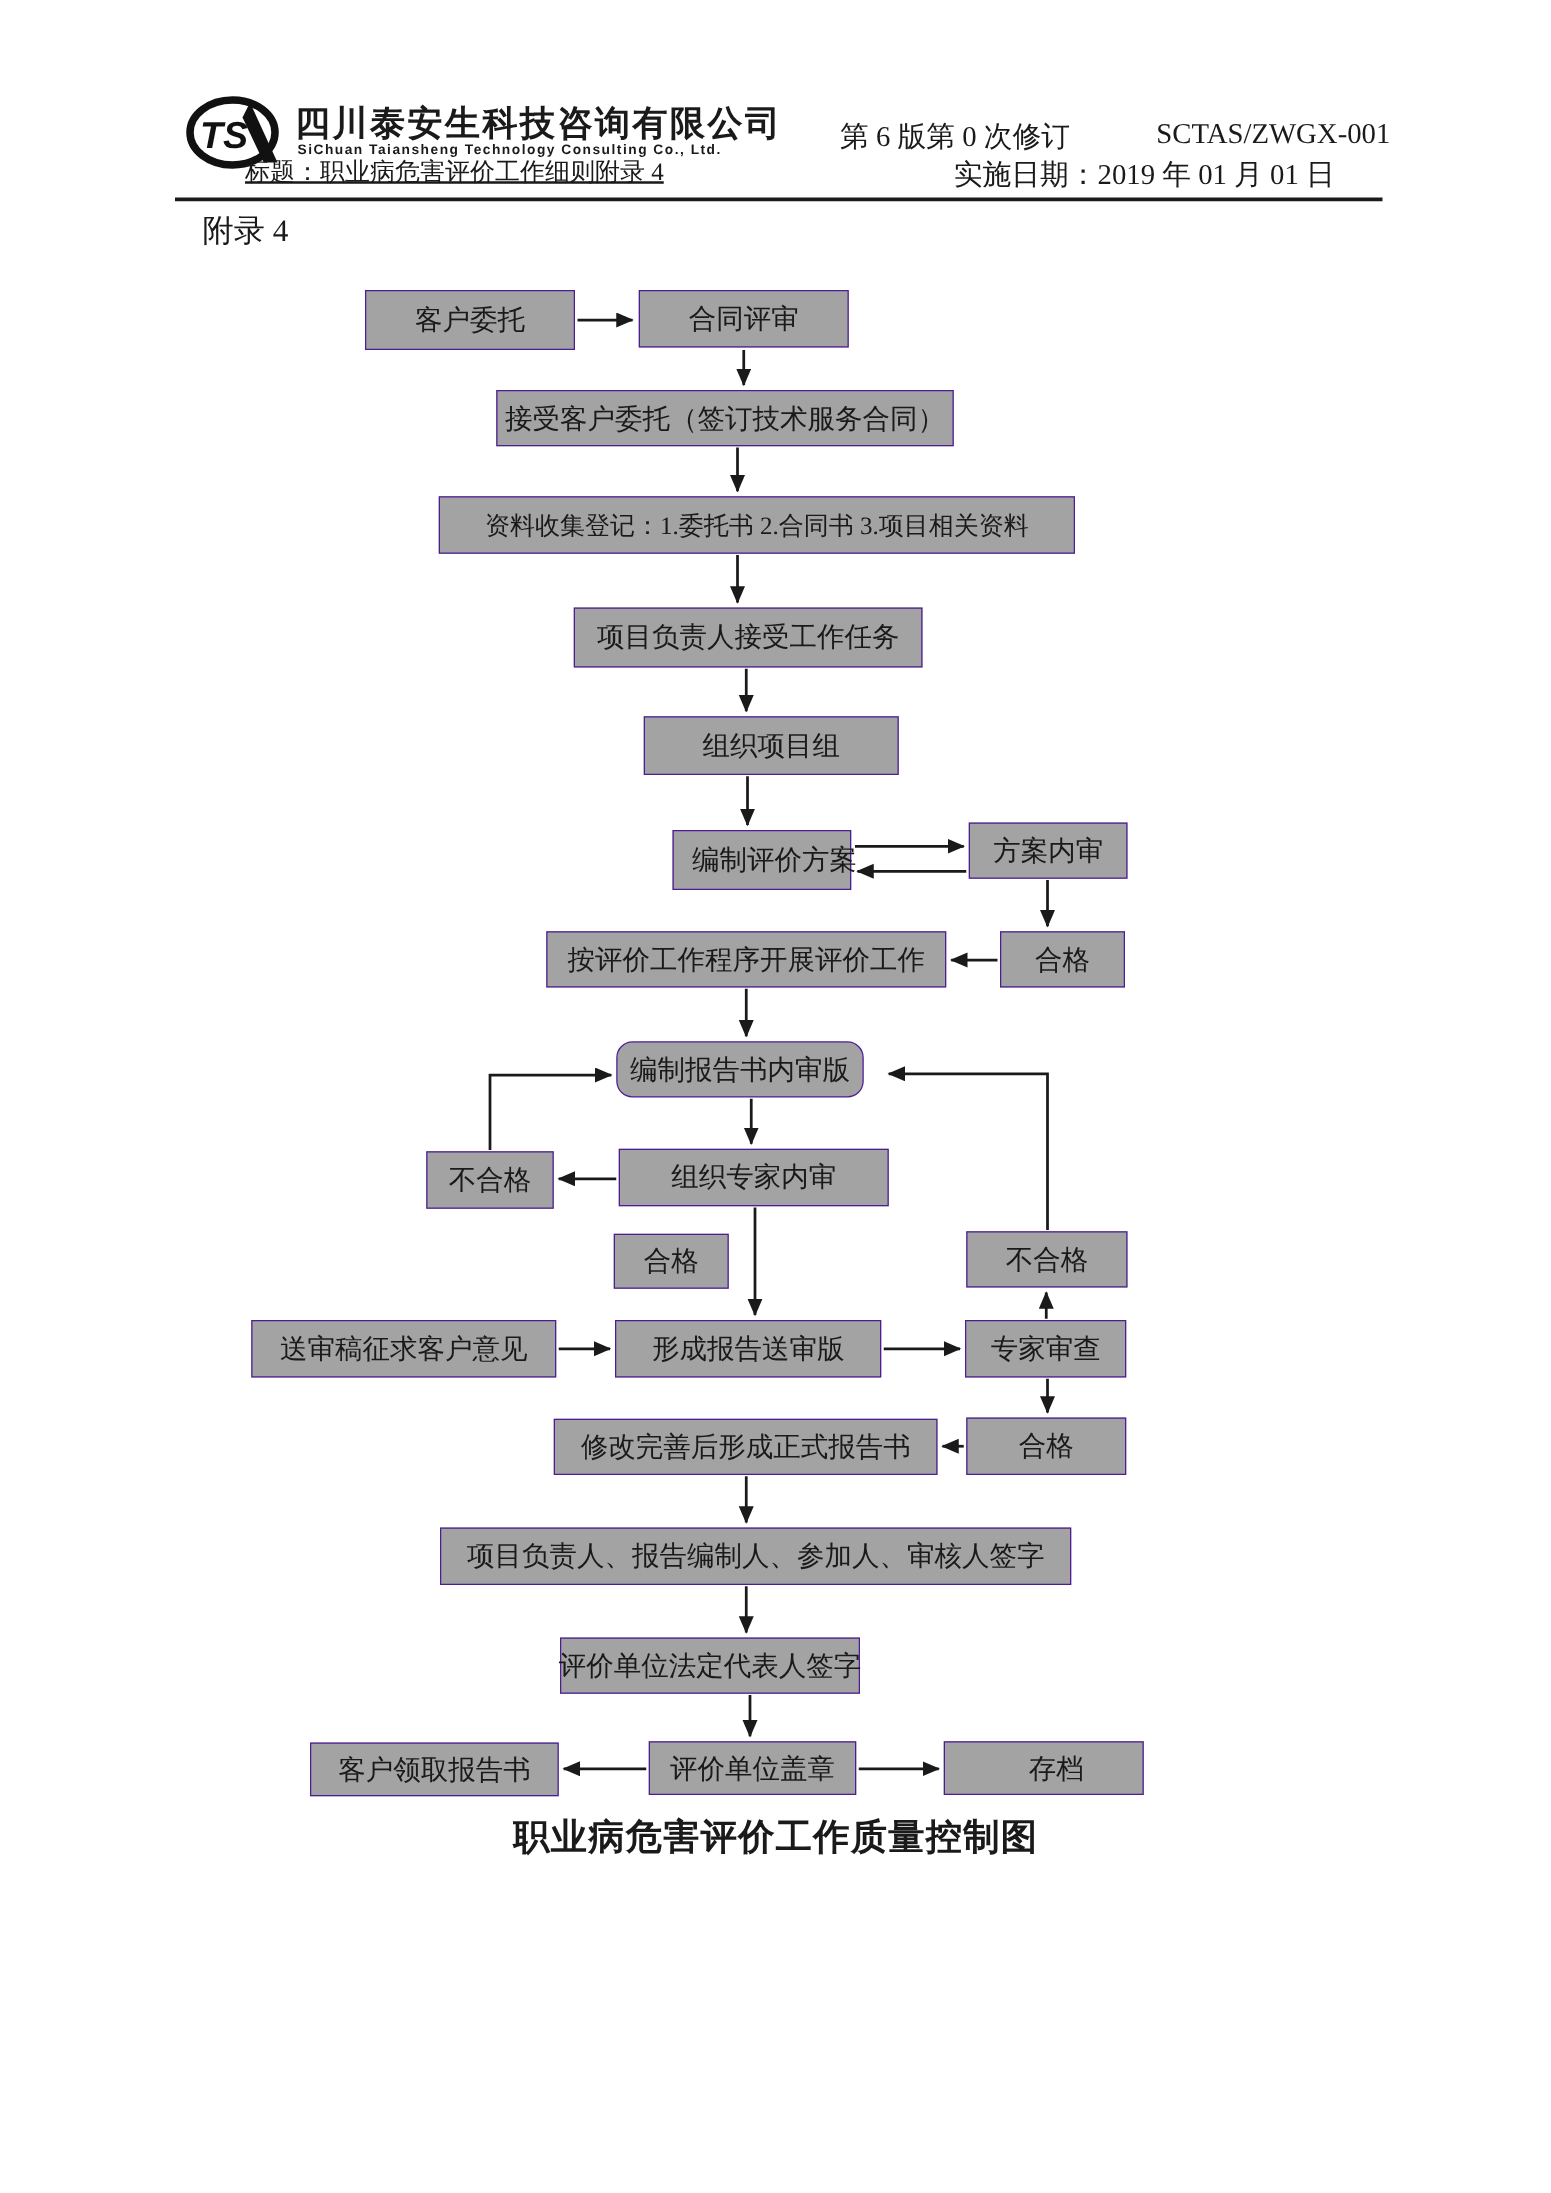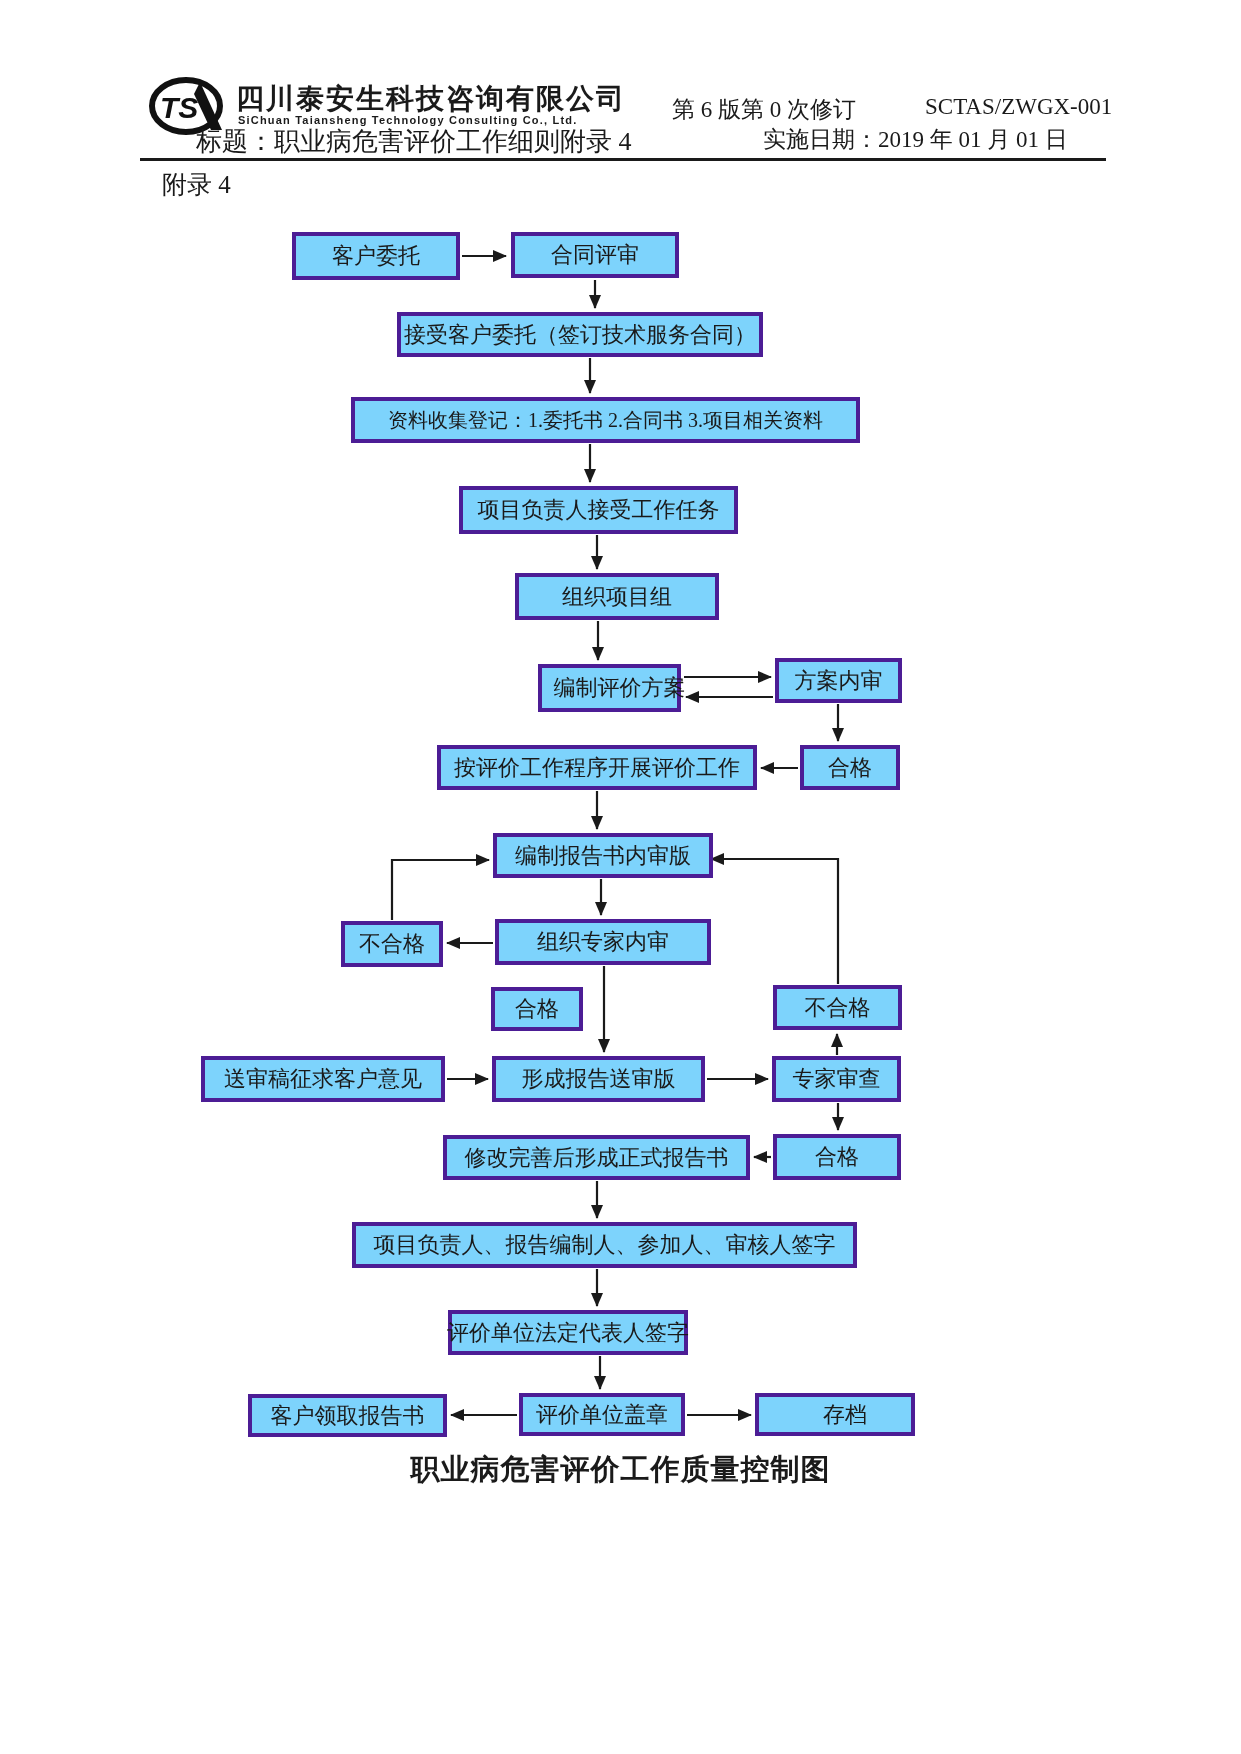--- a/index.html
+++ b/index.html
@@ -12,27 +12,27 @@
   .company-cn{
     position:absolute;left:236px;top:80px;font-family:"Liberation Sans","DejaVu Sans",sans-serif;
     font-weight:900;font-size:28px;letter-spacing:2px;white-space:nowrap;
   }
   .company-en{
     position:absolute;left:238px;top:114px;font-family:"Liberation Sans","DejaVu Sans",sans-serif;
     font-weight:700;font-size:11px;letter-spacing:1.2px;white-space:nowrap;
   }
   .hdr-version{position:absolute;left:672px;top:94px;font-size:23px;white-space:nowrap;}
   .hdr-code{position:absolute;left:925px;top:94px;font-size:23px;white-space:nowrap;}
-  .hdr-title{position:absolute;left:196px;top:124px;font-size:26px;white-space:nowrap;}
+  .hdr-title{position:absolute;left:196px;top:124px;font-size:20px;white-space:nowrap;text-decoration:underline;}
   .hdr-date{position:absolute;left:763px;top:124px;font-size:23px;white-space:nowrap;}
   .hdr-rule{position:absolute;left:140px;top:158px;width:966px;height:3px;background:#1a1a1a;}
   .appendix{position:absolute;left:162px;top:168px;font-size:25px;white-space:nowrap;}
   
   .box{
-    position:absolute;box-sizing:border-box;border:4px solid #4c1d95;background:#7dd3fc;
+    position:absolute;box-sizing:border-box;border:1px solid #4c1d95;background:#a3a3a3;
     display:flex;align-items:center;justify-content:center;
     font-size:22px;white-space:nowrap;z-index:2;
   }
   .fs20{font-size:20px;margin-left:16px;}
   .arrows{position:absolute;left:0;top:0;width:1241px;height:1754px;z-index:1;}
   .caption{
     position:absolute;left:0;top:1450px;width:1241px;text-align:center;
     font-size:29px;font-weight:700;letter-spacing:1px;
   }
 </style>
@@ -59,21 +59,21 @@
   <div class="box" style="left:292px;top:232px;width:168px;height:48px;">客户委托</div>
   <div class="box" style="left:511px;top:232px;width:168px;height:46px;">合同评审</div>
   <div class="box" style="left:397px;top:312px;width:366px;height:45px;">接受客户委托（签订技术服务合同）</div>
   <div class="box fs20" style="left:335px;top:397px;width:509px;height:46px;">资料收集登记：1.委托书 2.合同书 3.项目相关资料</div>
   <div class="box" style="left:459px;top:486px;width:279px;height:48px;">项目负责人接受工作任务</div>
   <div class="box" style="left:515px;top:573px;width:204px;height:47px;">组织项目组</div>
   <div class="box" style="left:538px;top:664px;width:143px;height:48px;padding-left:20px;">编制评价方案</div>
   <div class="box" style="left:775px;top:658px;width:127px;height:45px;">方案内审</div>
   <div class="box" style="left:800px;top:745px;width:100px;height:45px;">合格</div>
   <div class="box" style="left:437px;top:745px;width:320px;height:45px;">按评价工作程序开展评价工作</div>
-  <div class="box" style="left:493px;top:833px;width:220px;height:45px;">编制报告书内审版</div>
+  <div class="box" style="left:493px;top:833px;width:198px;height:45px;border-radius:13px;">编制报告书内审版</div>
   <div class="box" style="left:495px;top:919px;width:216px;height:46px;">组织专家内审</div>
   <div class="box" style="left:341px;top:921px;width:102px;height:46px;">不合格</div>
   <div class="box" style="left:491px;top:987px;width:92px;height:44px;">合格</div>
   <div class="box" style="left:773px;top:985px;width:129px;height:45px;">不合格</div>
   <div class="box" style="left:201px;top:1056px;width:244px;height:46px;">送审稿征求客户意见</div>
   <div class="box" style="left:492px;top:1056px;width:213px;height:46px;">形成报告送审版</div>
   <div class="box" style="left:772px;top:1056px;width:129px;height:46px;">专家审查</div>
   <div class="box" style="left:443px;top:1135px;width:307px;height:45px;">修改完善后形成正式报告书</div>
   <div class="box" style="left:773px;top:1134px;width:128px;height:46px;">合格</div>
   <div class="box" style="left:352px;top:1222px;width:505px;height:46px;">项目负责人、报告编制人、参加人、审核人签字</div>

